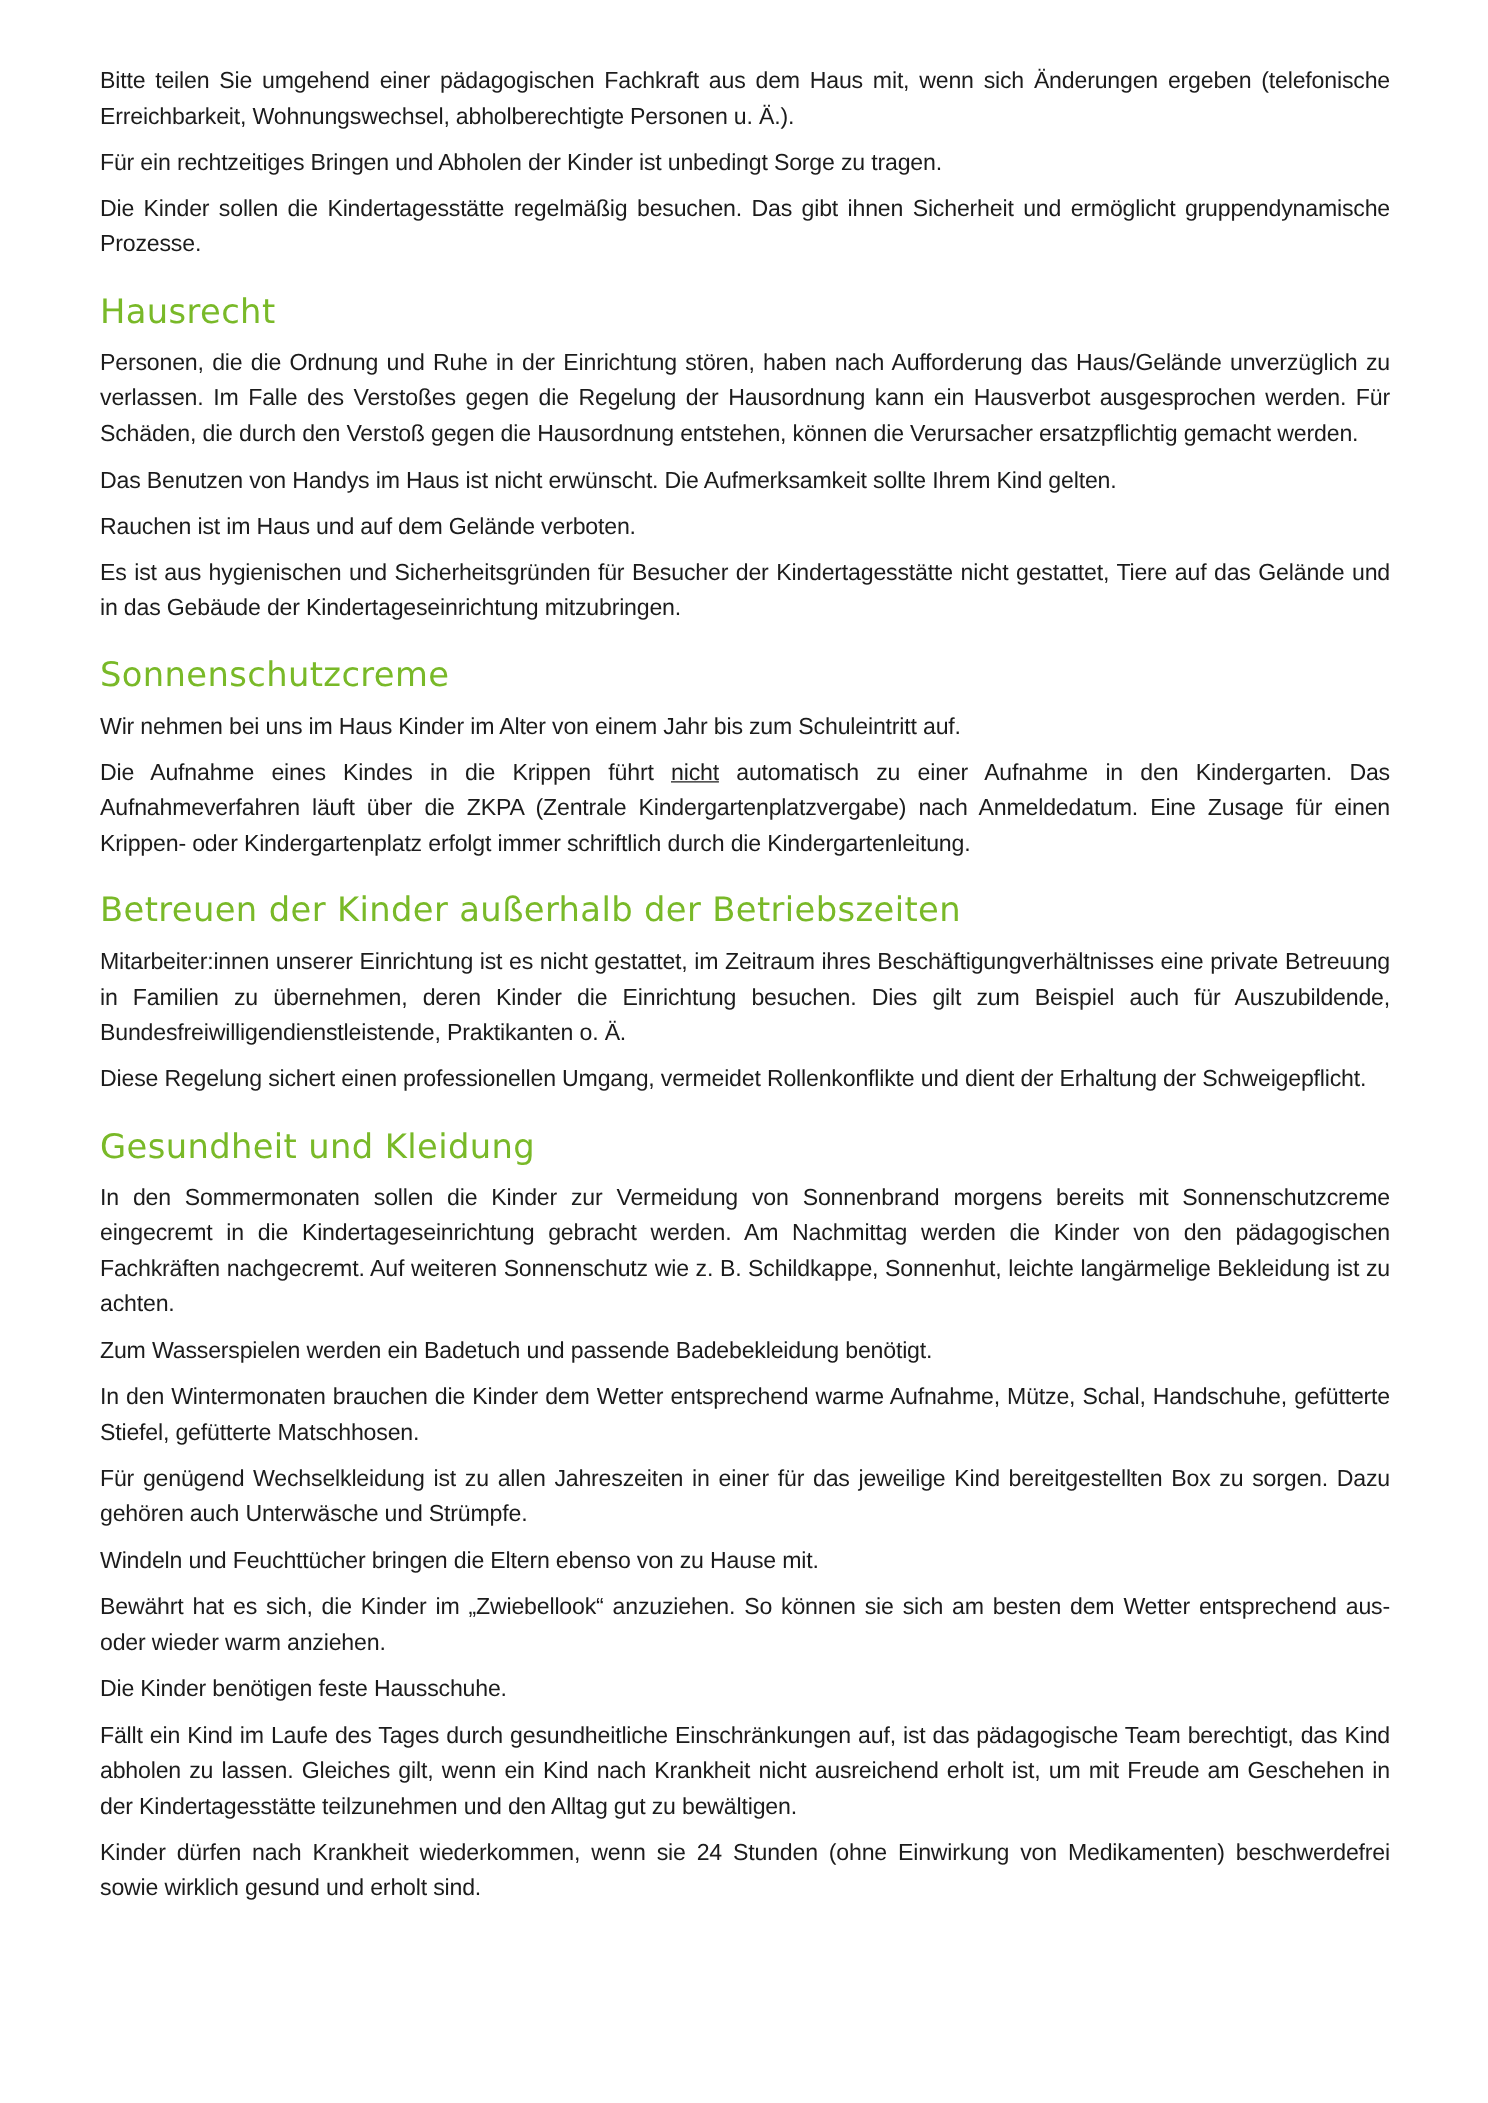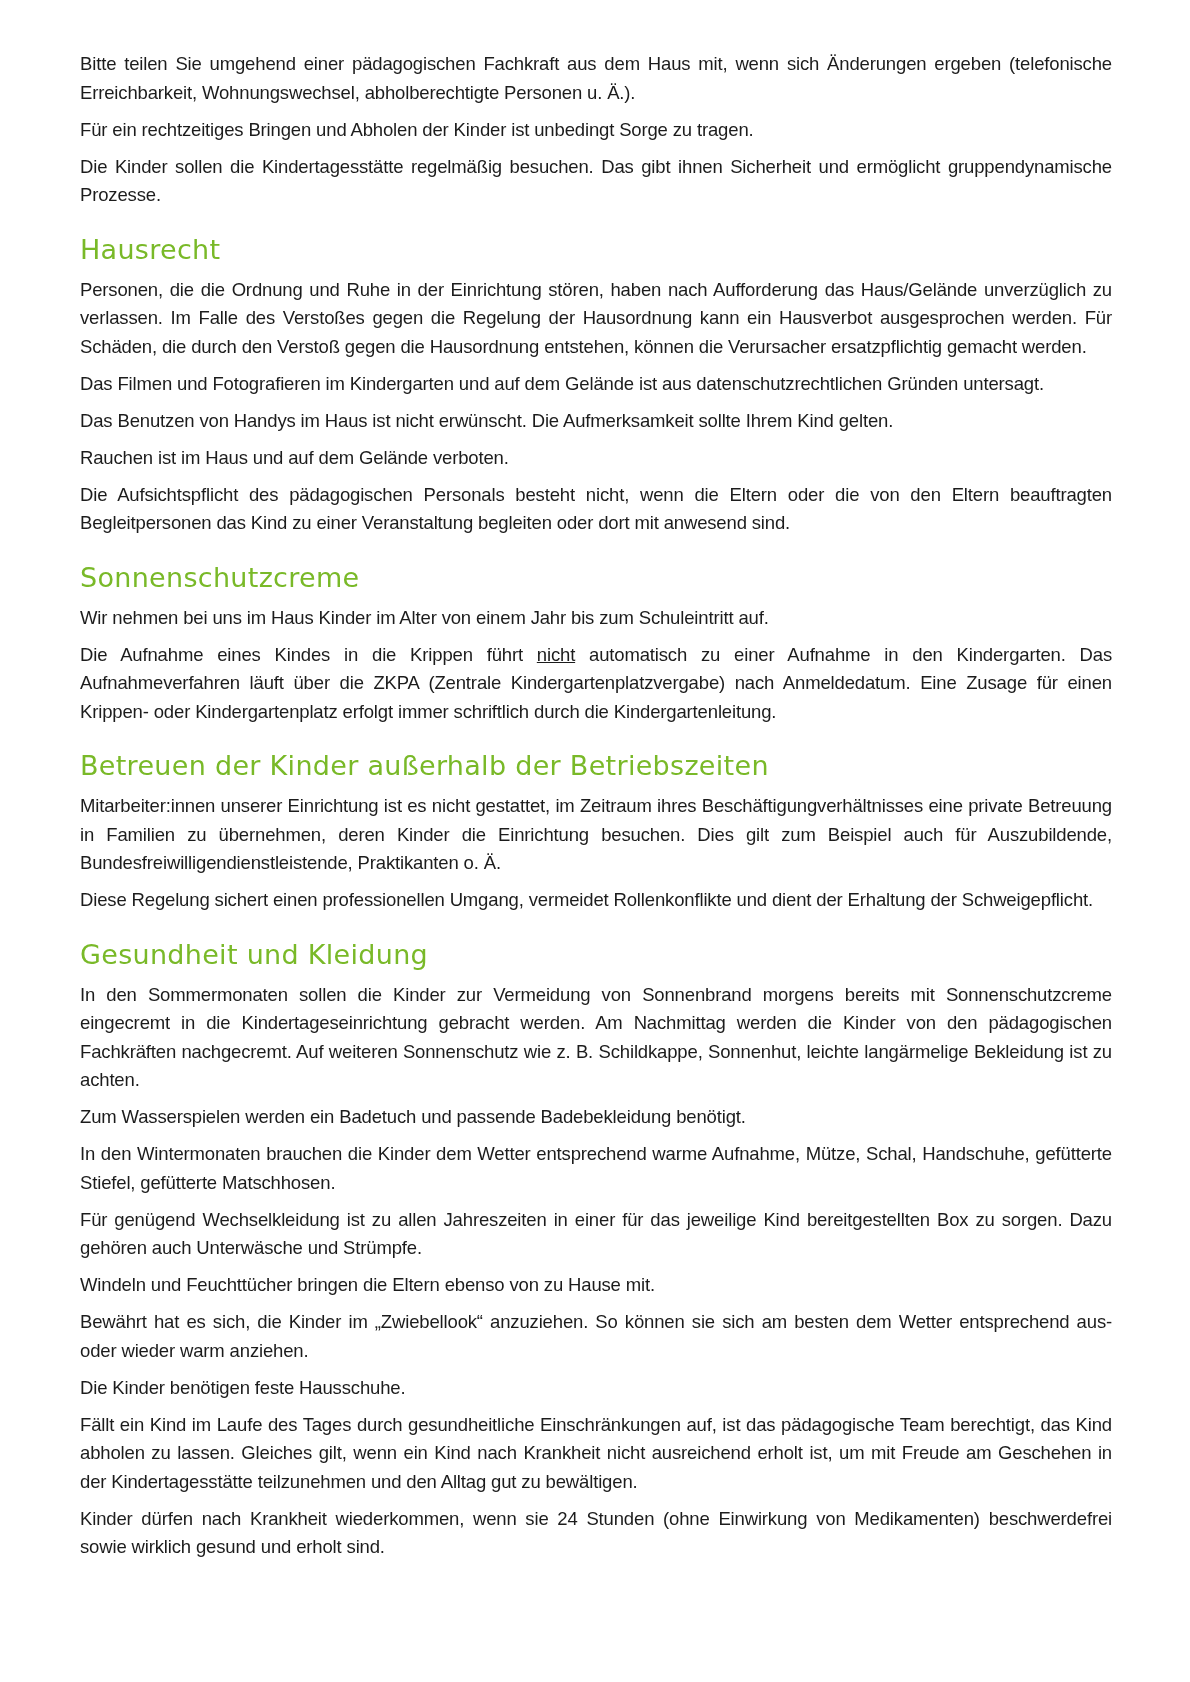--- a/index.html
+++ b/index.html
@@ -41,24 +41,23 @@
 
 <div class="page">
 
   <p class="para">Bitte teilen Sie umgehend einer pädagogischen Fachkraft aus dem Haus mit, wenn sich Änderungen ergeben (telefonische Erreichbarkeit, Wohnungswechsel, abholberechtigte Personen u. Ä.).</p>
   <p class="para">Für ein rechtzeitiges Bringen und Abholen der Kinder ist unbedingt Sorge zu tragen.</p>
   <p class="para">Die Kinder sollen die Kindertagesstätte regelmäßig besuchen. Das gibt ihnen Sicherheit und ermöglicht gruppendynamische Prozesse.</p>
 
   <section>
     <h2 class="heading">Hausrecht</h2>
     <p class="para">Personen, die die Ordnung und Ruhe in der Einrichtung stören, haben nach Aufforderung das Haus/Gelände unverzüglich zu verlassen. Im Falle des Verstoßes gegen die Regelung der Hausordnung kann ein Hausverbot ausgesprochen werden. Für Schäden, die durch den Verstoß gegen die Hausordnung entstehen, können die Verursacher ersatzpflichtig gemacht werden.</p>
-    <p class="para">Das Filmen und Fotografieren im Kindergarten und auf dem Gelände ist aus datenschutzrechtlichen Gründen untersagt.</p>
     <p class="para">Das Benutzen von Handys im Haus ist nicht erwünscht. Die Aufmerksamkeit sollte Ihrem Kind gelten.</p>
     <p class="para">Rauchen ist im Haus und auf dem Gelände verboten.</p>
-    <p class="para">Die Aufsichtspflicht des pädagogischen Personals besteht nicht, wenn die Eltern oder die von den Eltern beauftragten Begleitpersonen das Kind zu einer Veranstaltung begleiten oder dort mit anwesend sind.</p>
+    <p class="para">Es ist aus hygienischen und Sicherheitsgründen für Besucher der Kindertagesstätte nicht gestattet, Tiere auf das Gelände und in das Gebäude der Kindertageseinrichtung mitzubringen.</p>
   </section>
 
   <section>
     <h2 class="heading">Sonnenschutzcreme</h2>
     <p class="para">Wir nehmen bei uns im Haus Kinder im Alter von einem Jahr bis zum Schuleintritt auf.</p>
     <p class="para"><span>Die Aufnahme eines Kindes in die Krippen führt </span><span class="underline">nicht</span><span> automatisch zu einer Aufnahme in den Kindergarten. Das Aufnahmeverfahren läuft über die ZKPA (Zentrale Kindergartenplatzvergabe) nach Anmeldedatum. Eine Zusage für einen Krippen- oder Kindergartenplatz erfolgt immer schriftlich durch die Kindergartenleitung.</span></p>
   </section>
 
   <section>
     <h2 class="heading">Betreuen der Kinder außerhalb der Betriebszeiten</h2>

